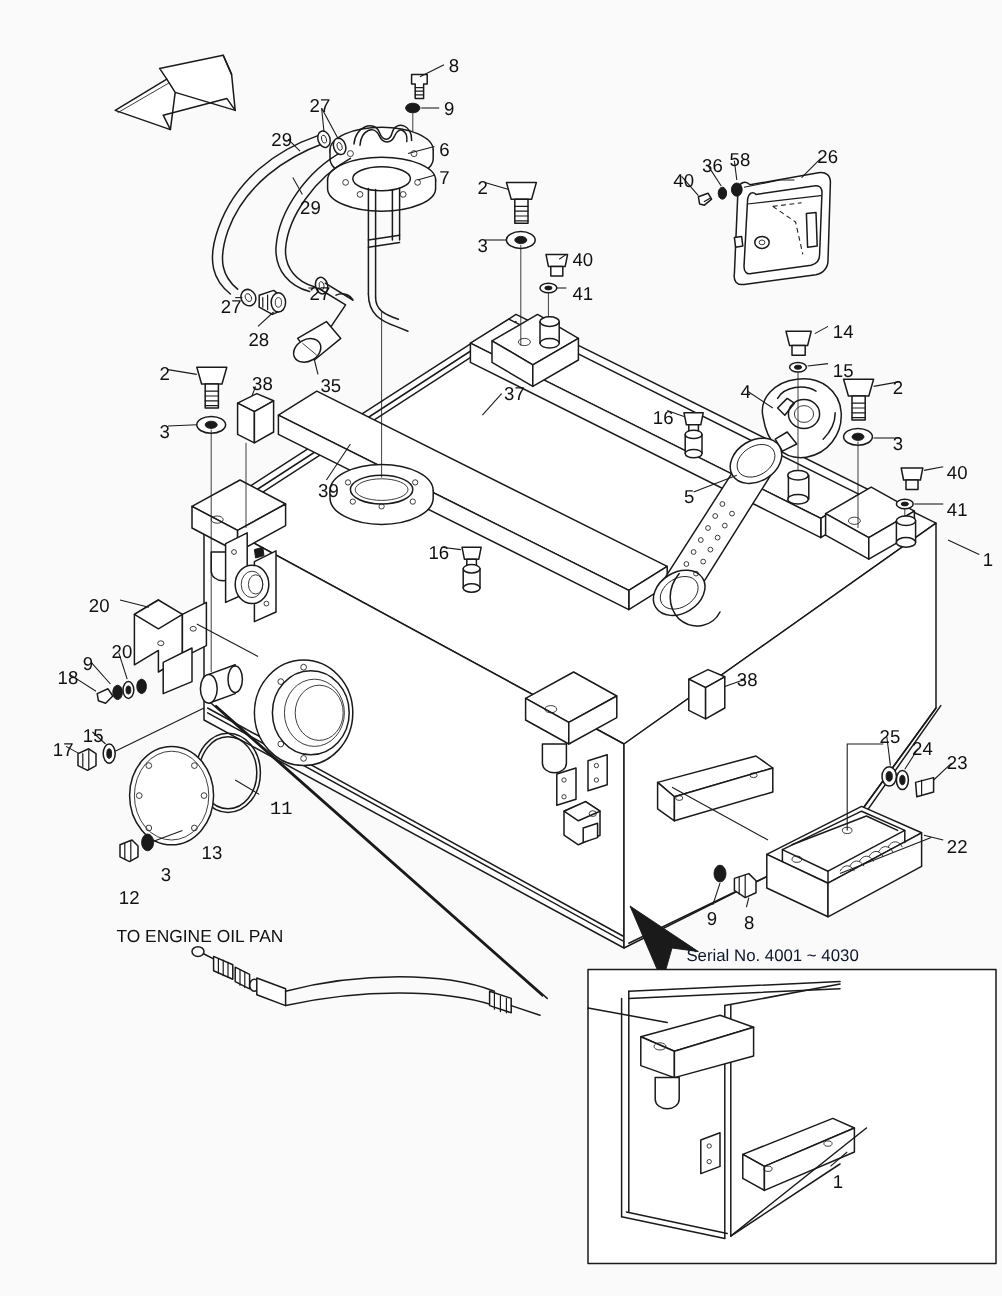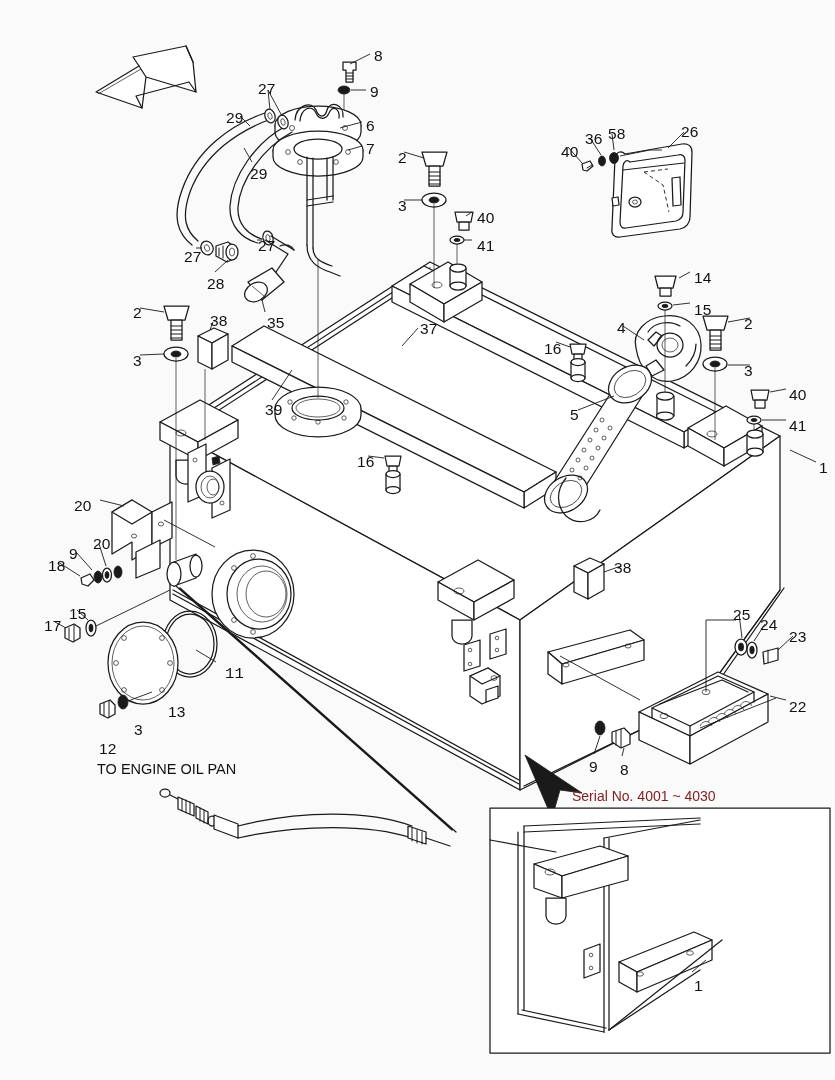--- a/index.html
+++ b/index.html
@@ -20,26 +20,27 @@
     line-height:1;
     letter-spacing:0.1px;
   }
   .cap{
     position:absolute;
     font-family:"Liberation Sans", sans-serif;
     font-size:14.5px;
     color:#111111;
     white-space:nowrap;
     line-height:1;
+    margin-top:12px;
   }
   .serial{
     position:absolute;
     font-family:"Liberation Sans", sans-serif;
     font-size:14px;
-    color:#7f1d1d;
+    color:#0f172a;
     white-space:nowrap;
     line-height:1;
   }
 </style>
 </head>
 <body>
 
 <div id="page">
 
   <svg id="art" viewBox="0 0 835 1080" xmlns="http://www.w3.org/2000/svg">

